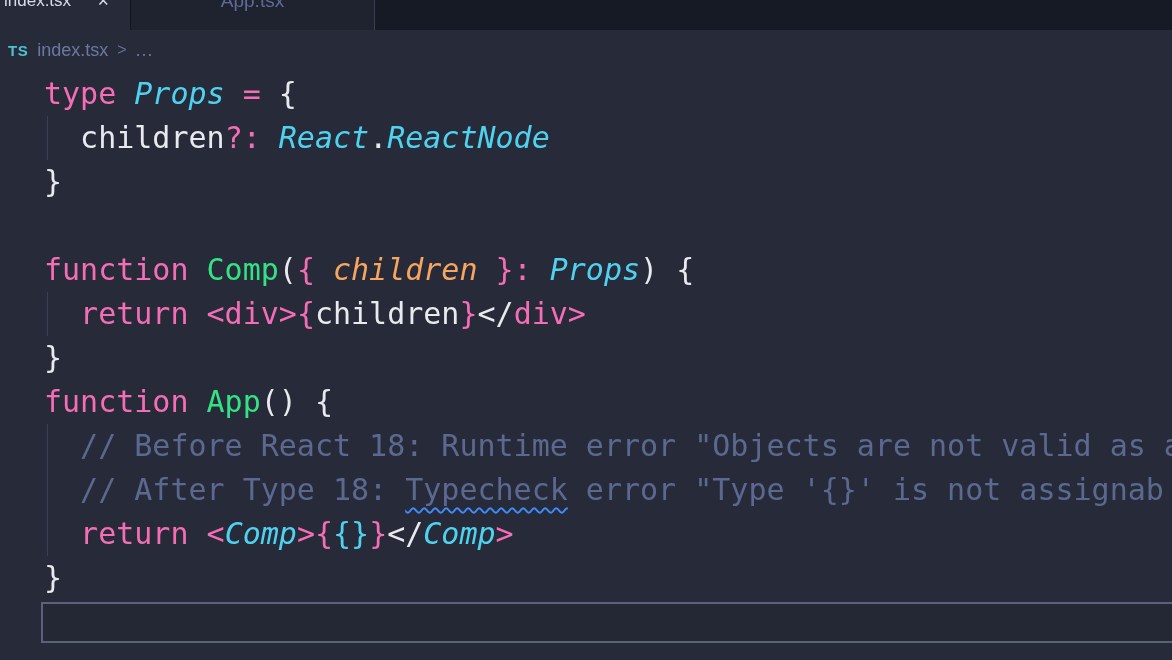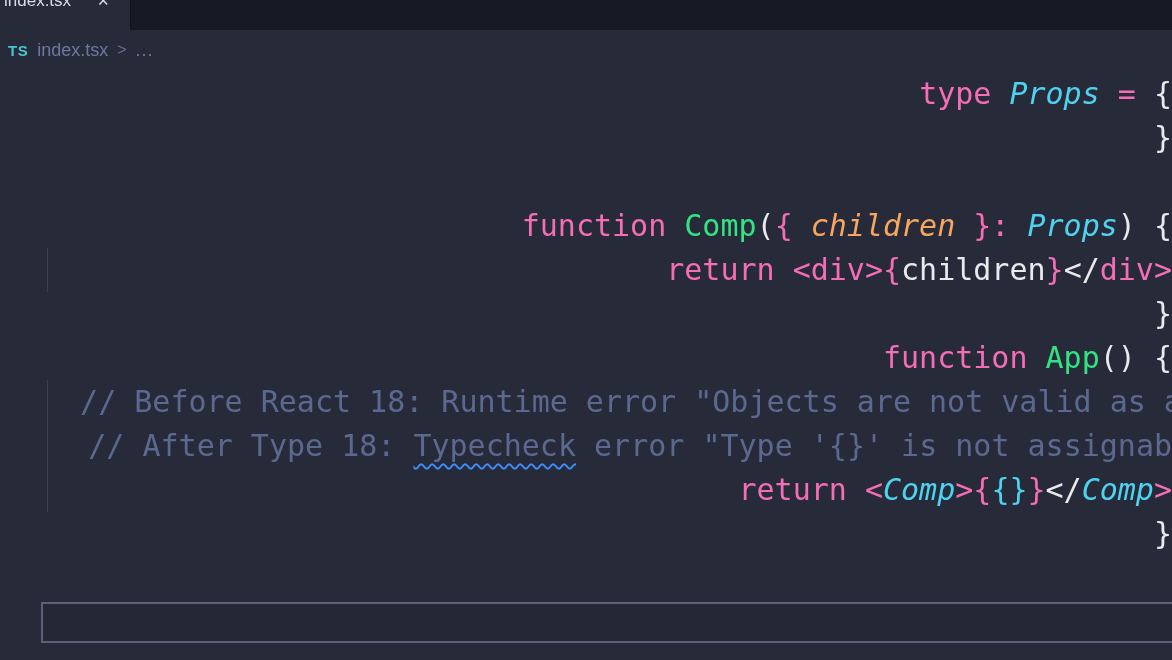--- a/index.html
+++ b/index.html
@@ -52,21 +52,21 @@
 
   
   .code-area {
     position:absolute; left:0; top:72px; width:1172px; height:530px;
     font-family:"DejaVu Sans Mono", monospace;
     font-size:30px; line-height:44px;
     overflow:hidden;
   }
   .line {
     position:relative; height:44px; white-space:pre;
-    padding-left:44px; color: var(--white, #e8eaee); text-align: right;
+    padding-left:44px; color: var(--white, #e8eaee);
   }
   .line.guide::before {
     content:""; position:absolute; left:47px; top:0; bottom:0;
     width:1px; background: var(--guide, #3a4053);
   }
   .c-pink   { color: var(--pink, #f46db5); }
   .c-cyan   { color: var(--cyan, #4fd2ef); }
   .c-cyan2  { color: var(--cyan, #4fd2ef); }
   .c-green  { color: var(--green, #34e284); }
   .c-orange { color: var(--orange, #f7a55f); }
@@ -89,32 +89,36 @@
   }
 </style>
 </head>
 <body>
 
 <div class="tabstrip">
   <div class="tab tab1 active">
     <span class="tab-label">index.tsx</span>
     <span class="tab-close">✕</span>
   </div>
+  <div class="tab tab2 inactive">
+    <span class="tab-label">App.tsx</span>
+  </div>
   <div class="tabstrip-filler"></div>
 </div>
 
 <div class="breadcrumb">
   <span class="ts-icon">TS</span>
   <span class="crumb-file">index.tsx</span>
   <span class="crumb-sep">&gt;</span>
   <span class="crumb-ellipsis">...</span>
 </div>
 
 <div class="code-area">
     <div class="line"><span class="c-pink">type </span><span class="c-cyan it">Props</span><span class="c-pink"> = </span><span class="c-white">{</span></div>
+    <div class="line guide"><span class="c-white">  children</span><span class="c-pink">?: </span><span class="c-cyan it">React</span><span class="c-white">.</span><span class="c-cyan it">ReactNode</span></div>
     <div class="line"><span class="c-white">}</span></div>
     <div class="line"></div>
     <div class="line"><span class="c-pink">function </span><span class="c-green">Comp</span><span class="c-white">(</span><span class="c-pink">{ </span><span class="c-orange it">children</span><span class="c-pink"> }: </span><span class="c-cyan it">Props</span><span class="c-white">) {</span></div>
     <div class="line guide"><span class="c-pink">  return </span><span class="c-pink">&lt;div&gt;</span><span class="c-pink">{</span><span class="c-white">children</span><span class="c-pink">}</span><span class="c-white">&lt;/</span><span class="c-pink">div</span><span class="c-pink">&gt;</span></div>
     <div class="line"><span class="c-white">}</span></div>
     <div class="line"><span class="c-pink">function </span><span class="c-green">App</span><span class="c-white">() {</span></div>
     <div class="line guide"><span class="c-comment">  // Before React 18: Runtime error "Objects are not valid as a</span></div>
     <div class="line guide"><span class="c-comment">  // After Type 18: </span><span class="c-comment sq">Typecheck</span><span class="c-comment"> error "Type '{}' is not assignab</span></div>
     <div class="line guide"><span class="c-pink">  return </span><span class="c-pink">&lt;</span><span class="c-cyan it">Comp</span><span class="c-pink">&gt;</span><span class="c-pink">{</span><span class="c-cyan2">{}</span><span class="c-pink">}</span><span class="c-white">&lt;/</span><span class="c-cyan it">Comp</span><span class="c-pink">&gt;</span></div>
     <div class="line"><span class="c-white">}</span></div>

